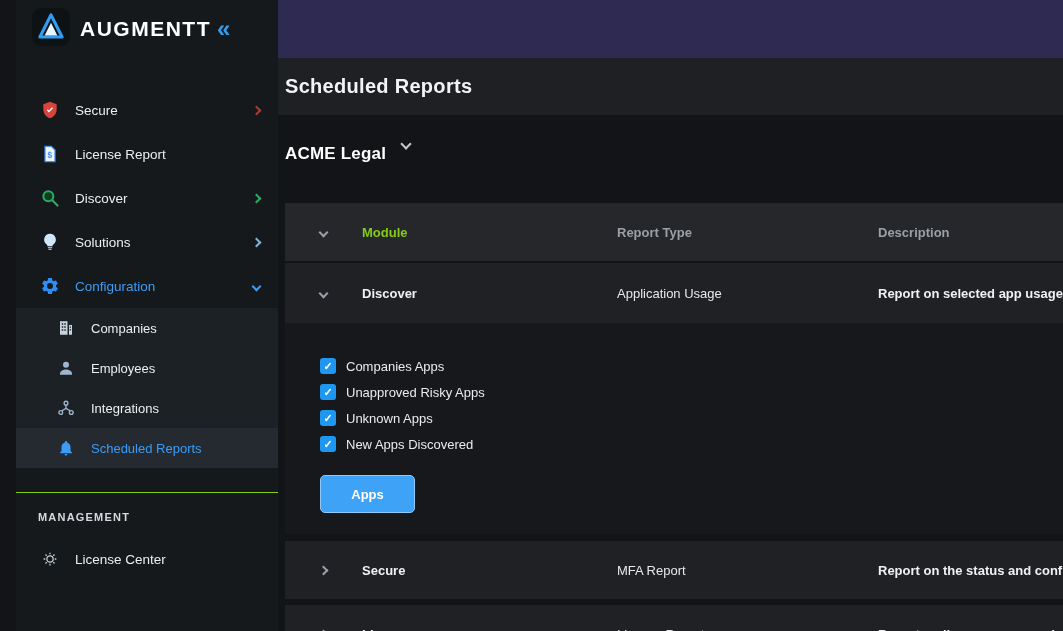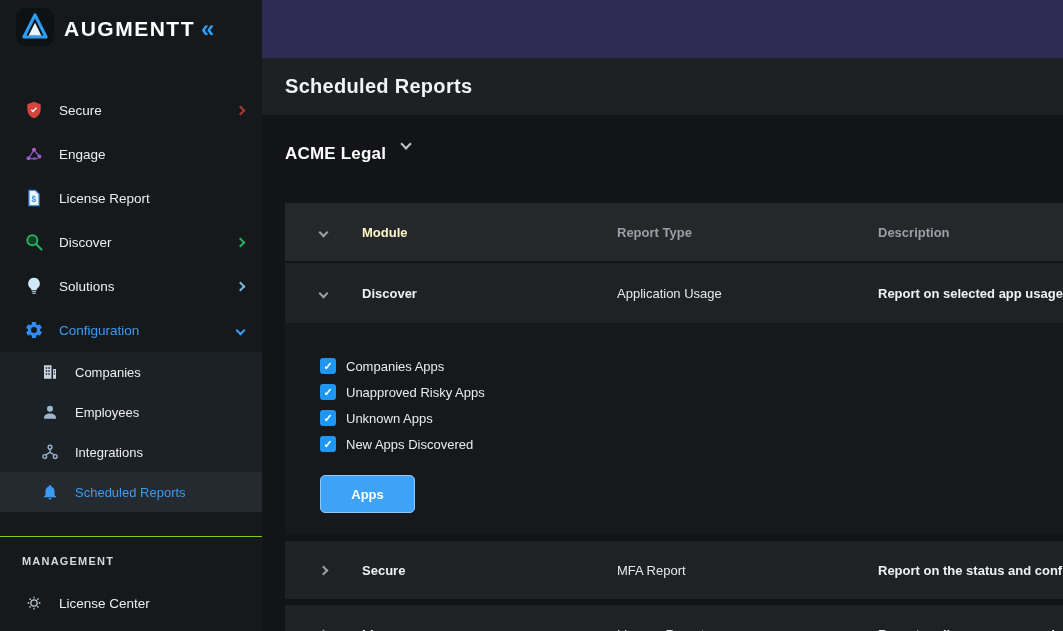--- a/index.html
+++ b/index.html
@@ -6,21 +6,21 @@
   html,body { width:1063px; height:631px; overflow:hidden; }
   body {
     font-family:"Liberation Sans", sans-serif;
     background:#131418;
     color:#e6e8ea;
     position:relative;
   }
 
   
   .sidebar {
-    position:absolute; left:0; top:0; width:262px; height:631px;
+    position:absolute; left:16px; top:0; width:262px; height:631px;
     background:#15191c; z-index:5; display:flex; flex-direction:column;
   }
   .logo-row {
     height:58px; display:flex; align-items:center; padding:0 14px 0 16px;
     flex:0 0 auto;
   }
   .logo-text {
     color:#fff; font-size:21px; font-weight:bold; letter-spacing:1.5px;
     margin-left:10px;
   }
@@ -85,21 +85,21 @@
   
   .report-table { margin-top:31px; width:810px; }
   .t-row {
     display:flex; align-items:center; height:60px; background:#1f2125;
     font-size:13px;
   }
   .t-row.thead { height:58px; background:#25272b; color:#9aa0a6; font-weight:bold; margin-bottom:2px; }
   .cell-toggle { width:77px; display:flex; justify-content:center; align-items:center; flex:0 0 auto; cursor:pointer; }
   .cell-toggle .chev { color:#9aa0a6; }
   .cell-module { width:255px; flex:0 0 auto; font-weight:bold; color:#f0f1f3; }
-  .thead .cell-module { color:#fef9c3; }
+  .thead .cell-module { color:#84cc16; }
   .cell-type { width:261px; flex:0 0 auto; color:#e6e8ea; }
   .thead .cell-type { color:#9aa0a6; }
   .cell-desc { flex:1; font-weight:bold; color:#f0f1f3; white-space:nowrap; overflow:hidden; }
   .thead .cell-desc { color:#9aa0a6; }
   .t-row.gap-before { margin-top:7px; }
   .t-row.gap-before-sm { margin-top:6px; }
 
   
   .expand-panel {
     background:#17181c; padding:30px 0 7px 35px;
@@ -140,32 +140,20 @@
       <span class="nav-icon">
         <svg width="20" height="20" viewBox="0 0 24 24">
             <path fill="#d6443c" d="M12 2l8 3v6c0 5-3.4 9.6-8 11-4.6-1.4-8-6-8-11V5l8-3z"></path>
             <path fill="#fff" d="M10.7 14.9l-2.5-2.5 1.2-1.2 1.3 1.3 3.7-3.7 1.2 1.2-4.9 4.9z"></path>
           </svg>
       </span>
       <span class="nav-label">Secure</span>
       <span class="chev right chev-secure"></span>
     </div>
 
-    <div class="nav-item">
-      <span class="nav-icon">
-        <svg width="20" height="20" viewBox="0 0 24 24">
-            <path stroke="#9b59d0" stroke-width="1.4" fill="none" d="M6 16.5L11.5 8m1.5.5l4.5 5M7.5 17.5h9"></path>
-            <circle cx="5.5" cy="17" r="2.4" fill="#9b59d0"></circle>
-            <circle cx="12" cy="7" r="2.4" fill="#b95cc4"></circle>
-            <circle cx="18.5" cy="15" r="2.4" fill="#9b59d0"></circle>
-            <circle cx="12.5" cy="17.5" r="1.6" fill="#7e57c2"></circle>
-          </svg>
-      </span>
-      <span class="nav-label">Engage</span>
-    </div>
 
     <div class="nav-item">
       <span class="nav-icon">
         <svg width="20" height="20" viewBox="0 0 24 24">
             <path fill="#eef4fb" stroke="#3d8ef0" stroke-width="1.5" d="M6 2.8h7.5L18 7.3v13.9H6z"></path>
             <text x="11.8" y="17" font-size="10" font-weight="bold" fill="#3d8ef0" text-anchor="middle" font-family="Liberation Sans, sans-serif">$</text>
           </svg>
       </span>
       <span class="nav-label">License Report</span>
     </div>

